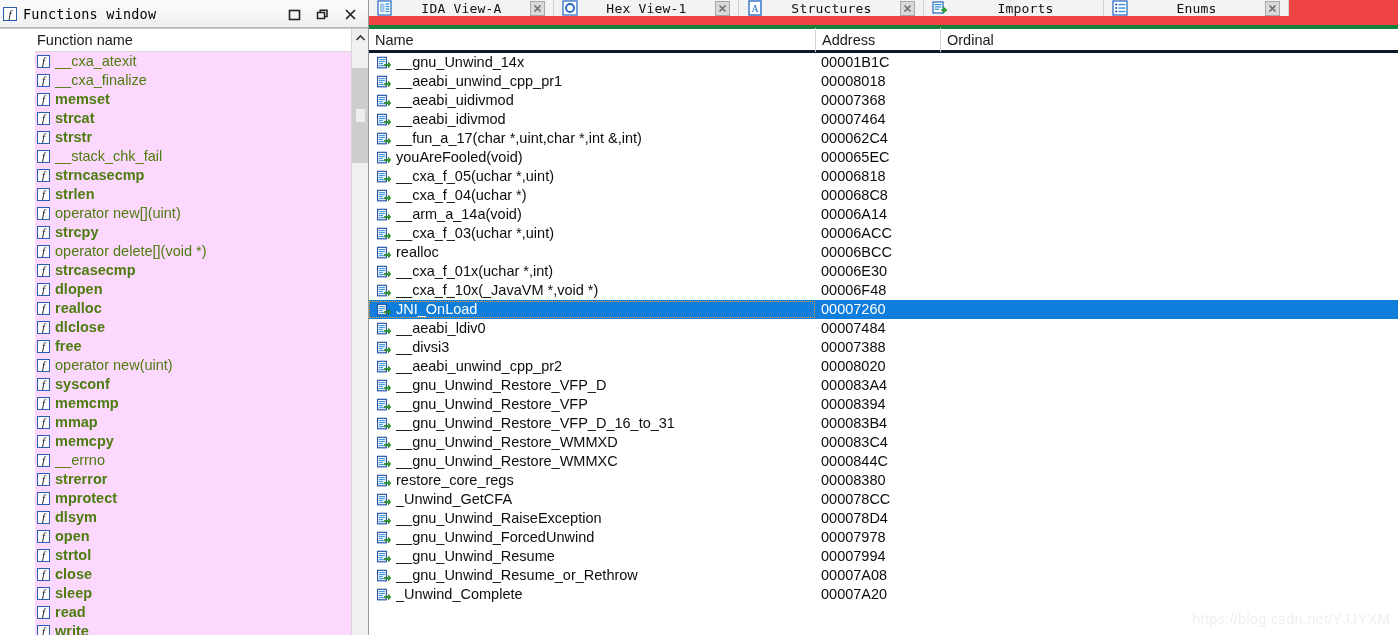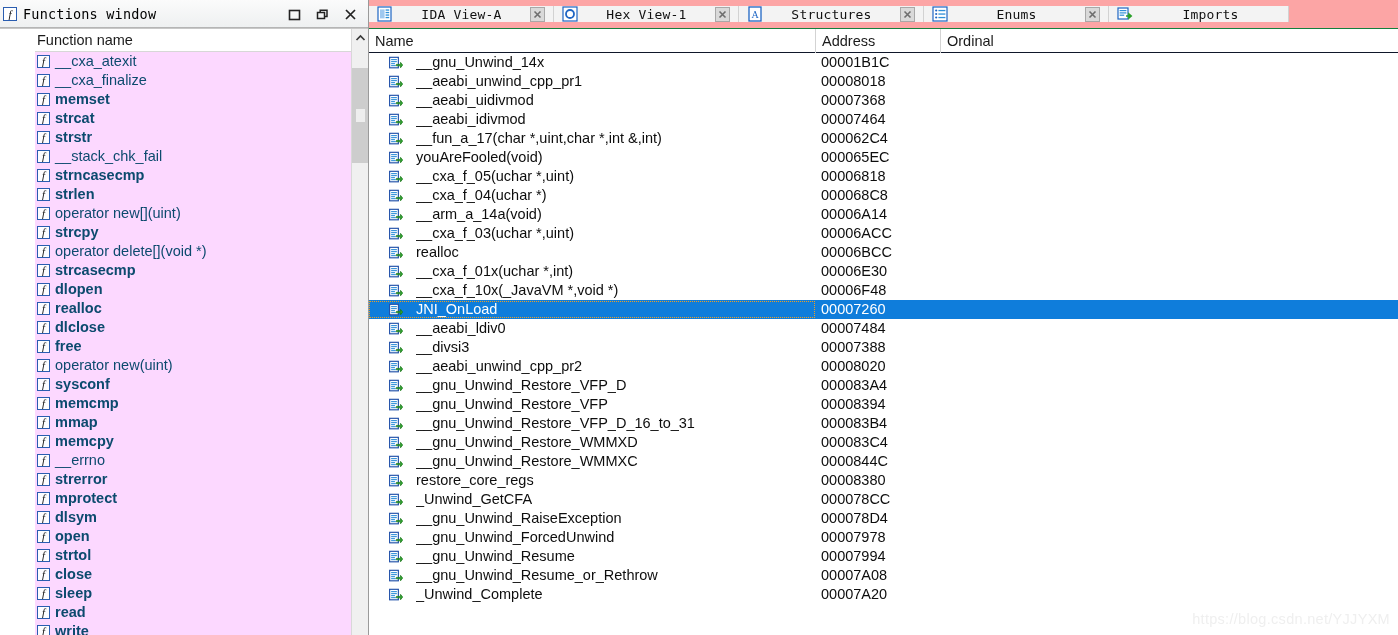--- a/index.html
+++ b/index.html
@@ -124,21 +124,21 @@
     font-style: italic;
     font-size: 11px;
     line-height: 11px;
     text-align: center;
     color: #111;
     margin-right: 5px;
     flex: 0 0 auto;
   }
   .fn-name {
     font-size: 14.5px;
-    color: #0c4a6e;
+    color: #4d7c0f;
     line-height: 17px;
   }
   .fn-name.bold { font-weight: bold; }
 
   
   .fw-scroll {
     width: 17px;
     min-width: 17px;
     background: #f0f0f0;
     border-left: 1px solid #d8d8d8;
@@ -177,23 +177,23 @@
     display: flex;
     flex-direction: column;
     background: #ffffff;
     min-width: 0;
   }
 
   .tabstrip {
     height: 29px;
     min-height: 29px;
     display: flex;
-    align-items: center;
-    background: #fca5a5;
-    border-bottom: 1px solid #15803d;
+    align-items: flex-start;
+    background: #ef4444;
+    border-bottom: 4px solid #15803d;
   }
   .tab {
     display: flex;
     align-items: center;
     justify-content: center;
     position: relative;
     background: #f3f3f3;
     border-right: 1px solid #d2d2d2;
     padding: 0 8px;
     gap: 8px;
@@ -212,21 +212,21 @@
     background: #d9d9d9;
     display: flex; align-items: center; justify-content: center;
     flex: 0 0 auto;
   }
   .tab-ico { width: 16px; height: 16px; flex: 0 0 auto; display:block; }
 
   .grid-head {
     height: 24px;
     min-height: 24px;
     background: #ffffff;
-    border-bottom: 1px solid #0f172a;
+    border-bottom: 3px solid #0f172a;
     display: flex;
     align-items: center;
     position: relative;
   }
   .gh-cell {
     font-size: 14.5px;
     color: #1a1a1a;
     padding-left: 6px;
     position: relative;
     height: 24px;
@@ -248,23 +248,22 @@
     display: flex;
     align-items: center;
     white-space: nowrap;
     background: #ffffff;
   }
   .grid-row.selected { background: #0f7ddb; }
   .gr-name {
     width: 446px;
     display: flex;
     align-items: center;
-    padding-left: 20px;
+    padding-left: 8px;
     overflow: hidden;
-    gap: 8px;
   }
   .gr-ico {
     width: 14px; height: 14px;
     min-width: 14px;
     margin-right: 5px;
     flex: 0 0 auto;
     display: block;
   }
   .gr-text {
     font-size: 14.5px;
@@ -515,47 +514,47 @@
             <rect x="2" y="1" width="12" height="14" fill="#fff" stroke="#1f66c4" stroke-width="1.3"></rect>
             <text x="8" y="12" font-size="10" text-anchor="middle" fill="#1f66c4" font-family="Liberation Serif, serif">A</text>
           </svg>
           <span class="tab-label" style="flex: 1 1 auto; text-align: center;">Structures</span>
           <div class="tab-close">
             <svg width="9" height="9" viewBox="0 0 9 9">
               <path d="M1.5 1.5 L7.5 7.5 M7.5 1.5 L1.5 7.5" stroke="#6d6d6d" stroke-width="1.6" fill="none"></path>
             </svg>
           </div>
         </div>
+        <div class="tab" style="width: 180px;">
+          <svg class="tab-ico" viewBox="0 0 16 16">
+            <rect x="1" y="2" width="10" height="11" fill="#fff" stroke="#1f66c4" stroke-width="1.2"></rect>
+            <rect x="2.6" y="4" width="6.8" height="1.2" fill="#2f8fd8"></rect>
+            <rect x="2.6" y="6.3" width="6.8" height="1.2" fill="#2f8fd8"></rect>
+            <rect x="2.6" y="8.6" width="4.6" height="1.2" fill="#2f8fd8"></rect>
+            <path d="M9 10 L13.6 10 M11.8 7.7 L14.4 10 L11.8 12.3 Z" fill="#2aa02a" stroke="#2aa02a" stroke-width="1.3"></path>
+          </svg>
+          <span class="tab-label" style="flex: 1 1 auto; text-align: center;">Imports</span>
+        </div>
         <div class="tab" style="width: 185px;">
           <svg class="tab-ico" viewBox="0 0 16 16">
             <rect x="1" y="1" width="14" height="14" fill="#fff" stroke="#1f66c4" stroke-width="1.2"></rect>
             <circle cx="4.2" cy="4.5" r="1.1" fill="#1f66c4"></circle>
             <rect x="6.4" y="3.9" width="7" height="1.3" fill="#2f8fd8"></rect>
             <circle cx="4.2" cy="8" r="1.1" fill="#1f66c4"></circle>
             <rect x="6.4" y="7.4" width="7" height="1.3" fill="#2f8fd8"></rect>
             <circle cx="4.2" cy="11.5" r="1.1" fill="#1f66c4"></circle>
             <rect x="6.4" y="10.9" width="7" height="1.3" fill="#2f8fd8"></rect>
           </svg>
           <span class="tab-label" style="flex: 1 1 auto; text-align: center;">Enums</span>
           <div class="tab-close">
             <svg width="9" height="9" viewBox="0 0 9 9">
               <path d="M1.5 1.5 L7.5 7.5 M7.5 1.5 L1.5 7.5" stroke="#6d6d6d" stroke-width="1.6" fill="none"></path>
             </svg>
           </div>
         </div>
-        <div class="tab" style="width: 180px;">
-          <svg class="tab-ico" viewBox="0 0 16 16">
-            <rect x="1" y="2" width="10" height="11" fill="#fff" stroke="#1f66c4" stroke-width="1.2"></rect>
-            <rect x="2.6" y="4" width="6.8" height="1.2" fill="#2f8fd8"></rect>
-            <rect x="2.6" y="6.3" width="6.8" height="1.2" fill="#2f8fd8"></rect>
-            <rect x="2.6" y="8.6" width="4.6" height="1.2" fill="#2f8fd8"></rect>
-            <path d="M9 10 L13.6 10 M11.8 7.7 L14.4 10 L11.8 12.3 Z" fill="#2aa02a" stroke="#2aa02a" stroke-width="1.3"></path>
-          </svg>
-          <span class="tab-label" style="flex: 1 1 auto; text-align: center;">Imports</span>
-        </div>
       </div>
 
     <div class="grid-head">
       <div class="gh-cell gh-name">Name</div>
       <div class="gh-cell gh-addr">Address</div>
       <div class="gh-cell gh-ord">Ordinal</div>
     </div>
 
     <div class="grid-rows" id="grid-rows">
         <div class="grid-row">

